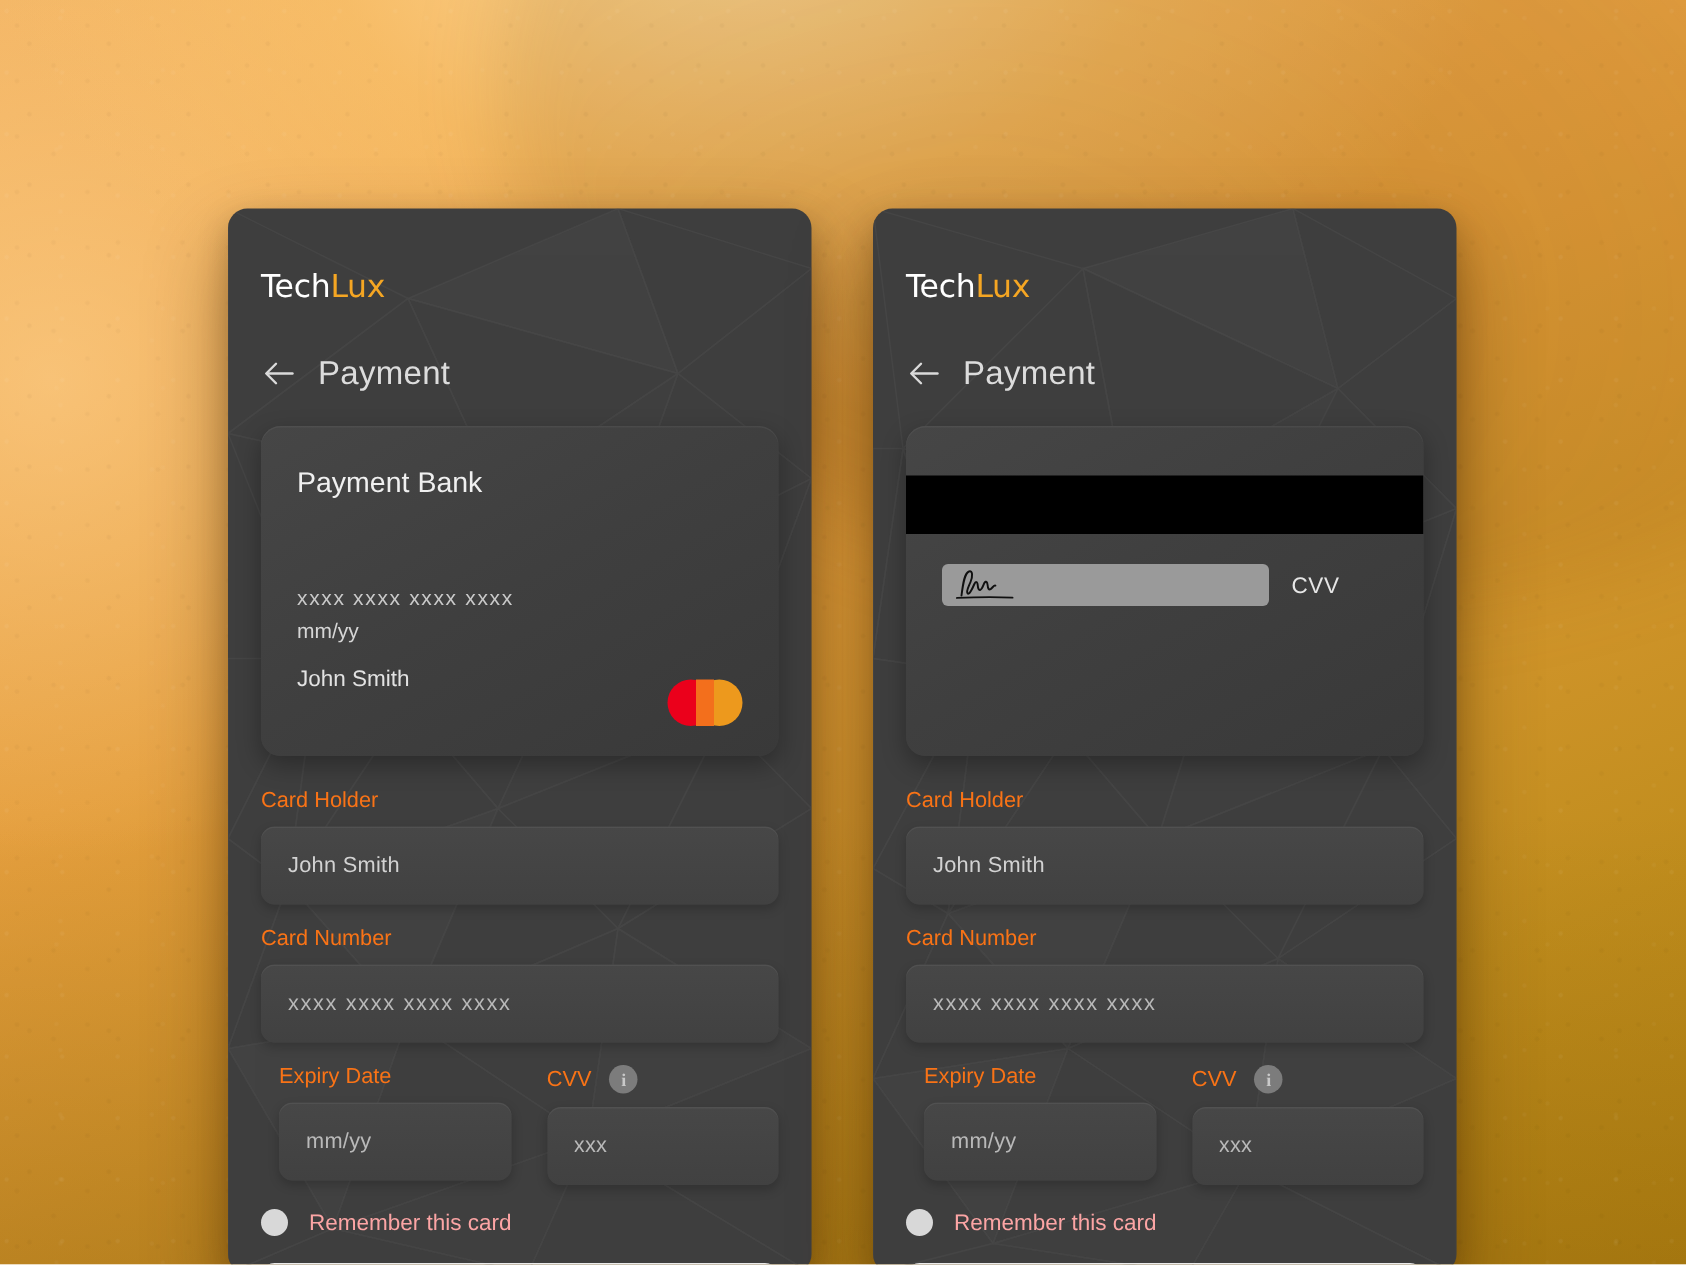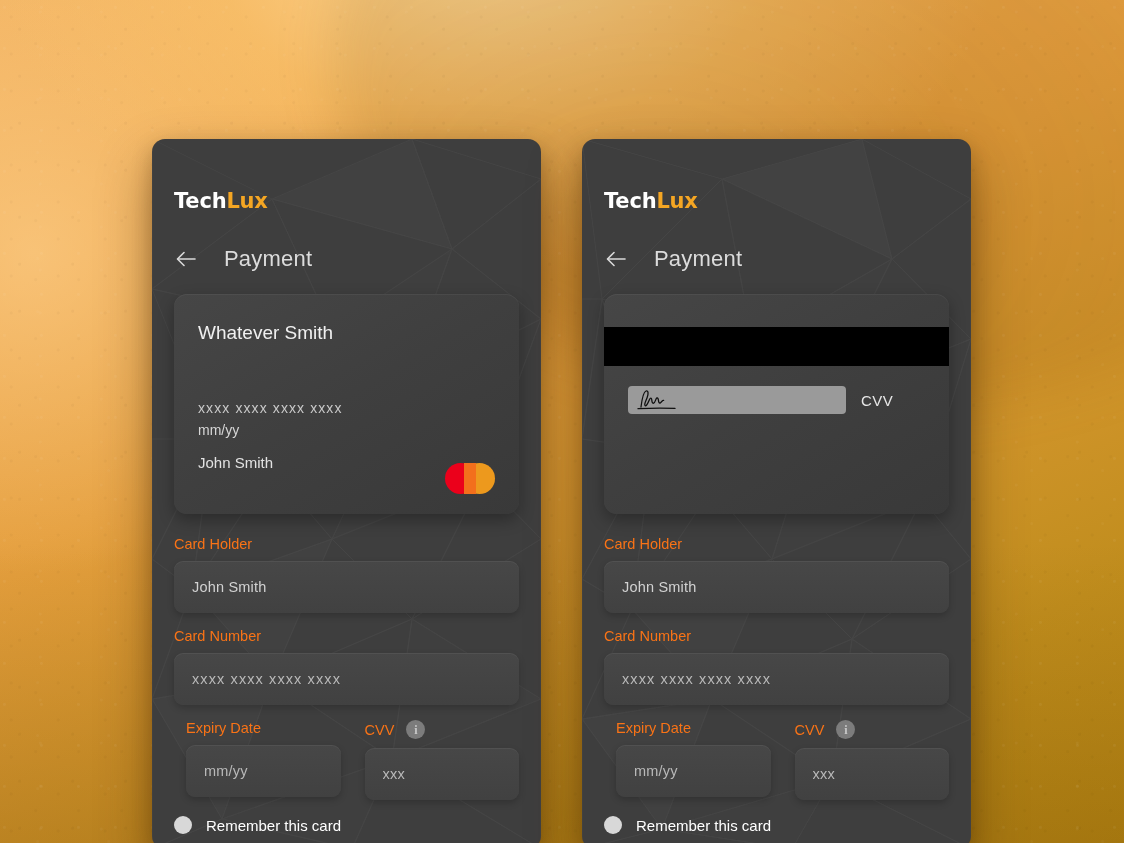--- a/index.html
+++ b/index.html
@@ -72,31 +72,31 @@
   #panel-right { left:582px; }
 
   
   .poly-bg { position:absolute; inset:0; }
   .poly-bg svg { display:block; width:100%; height:100%; }
 
   .panel-inner { position:relative; z-index:3; padding:0 22px; }
 
   
   .brand {
-    margin-top:50px;
-    font-size:21px; font-weight:bold;
+    margin-top:40px;
+    font-size:21px; font-weight:normal;
     letter-spacing:-.2px;
     font-family:"DejaVu Sans", sans-serif;
   }
   .brand .b-tech { color:#ffffff; }
   .brand .b-lux  { color:#f5a623; }
 
   
   .back-row {
-    display:flex; align-items:center; gap:26px;
+    display:flex; align-items:center; gap:14px;
     margin-top:33px;
   }
   .back-arrow { width:24px; height:24px; flex:0 0 auto; }
   .back-arrow svg { display:block; }
   .back-title {
     font-size:22px; color:#dcdcdc; font-weight:400; letter-spacing:.2px;
   }
 
   
   .card {
@@ -187,21 +187,21 @@
   }
 
   .remember-row {
     display:flex; align-items:center; gap:14px;
     margin-top:16px;
   }
   .remember-box {
     width:18px; height:18px; border-radius:50%;
     background:#d8d8d8; flex:0 0 auto;
   }
-  .remember-label { font-size:15px; color:#ffffff; }
+  .remember-label { font-size:15px; color:#fca5a5; }
 
   .pay-button {
     margin-top:18px;
     width:100%; height:50px;
     border:none; border-radius:9px;
     background:#ececec;
     color:#2c2c2c;
     font-size:15px; font-weight:bold;
     font-family:"Liberation Sans", sans-serif;
     letter-spacing:.3px;
@@ -280,21 +280,21 @@
         <span class="back-arrow">
           <svg width="24" height="24" viewBox="0 0 24 24" fill="none" stroke="#dadada" stroke-width="1.6" stroke-linecap="round" stroke-linejoin="round">
             <line x1="21" y1="12" x2="4" y2="12"></line>
             <polyline points="10,5.5 3.5,12 10,18.5"></polyline>
           </svg>
         </span>
         <span class="back-title">Payment</span>
       </div>
 
       <div class="card card-front">
-        <div class="card-bank">Whatever Smith</div>
+        <div class="card-bank">Payment Bank</div>
         <div class="card-num">xxxx xxxx xxxx xxxx</div>
         <div class="card-exp">mm/yy</div>
         <div class="card-name">John Smith</div>
         <div class="mc-logo">
           <span class="mc-c mc-red"></span>
           <span class="mc-c mc-org"></span>
           <span class="mc-mid"></span>
         </div>
       </div>
 

